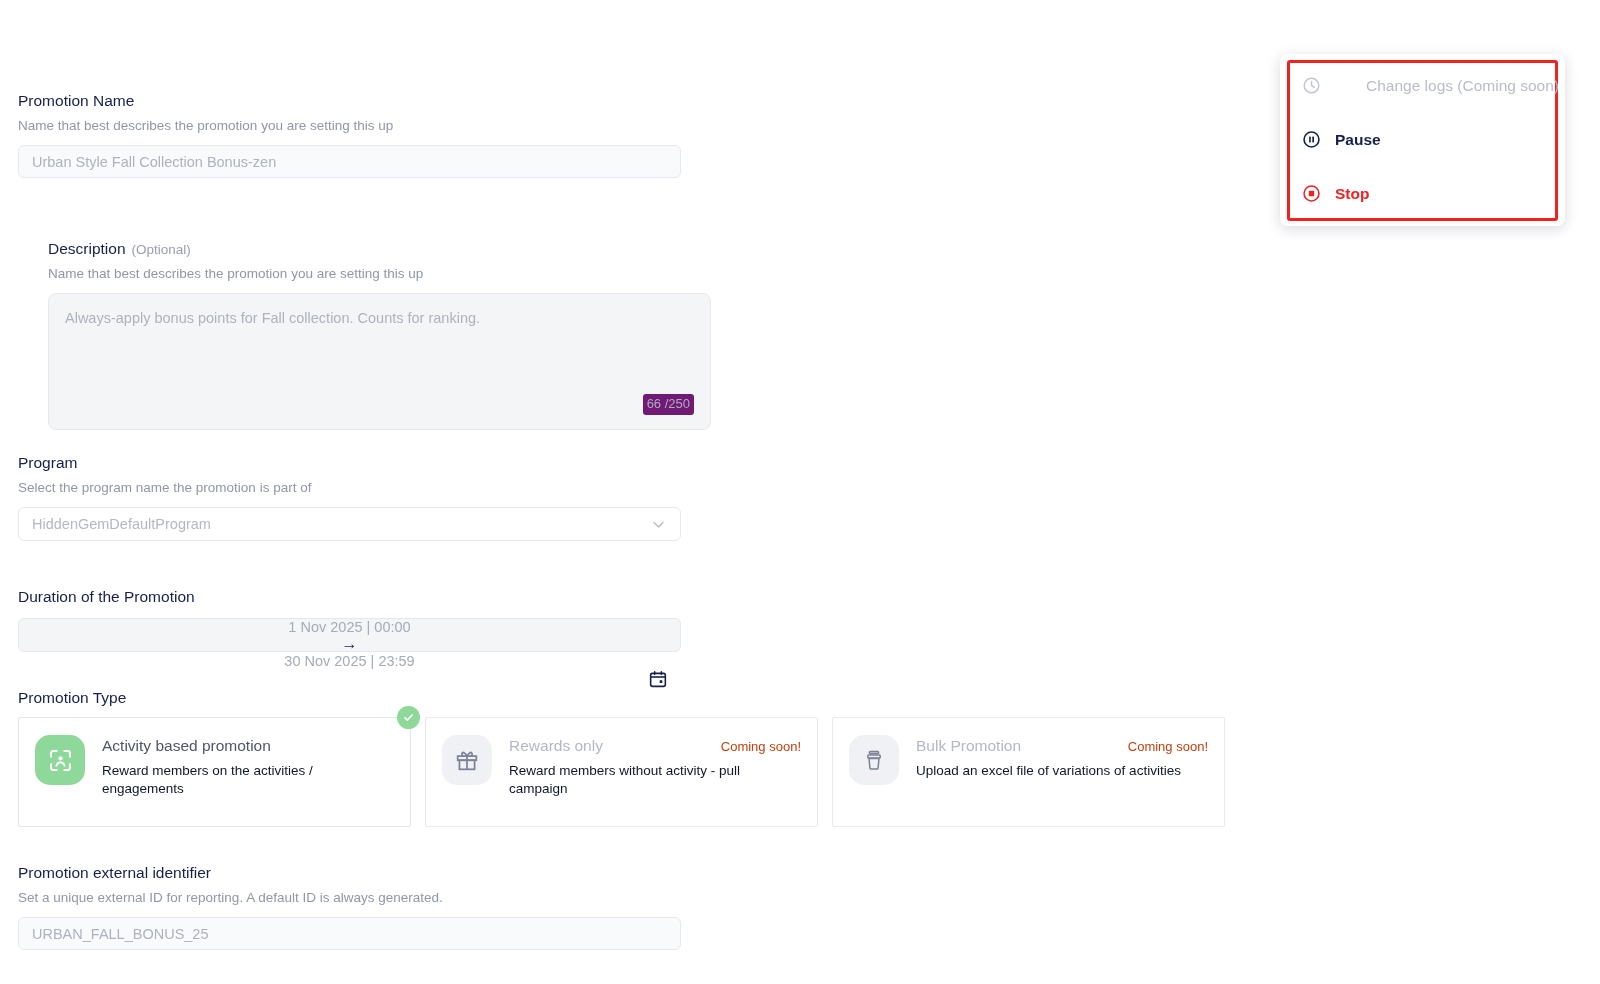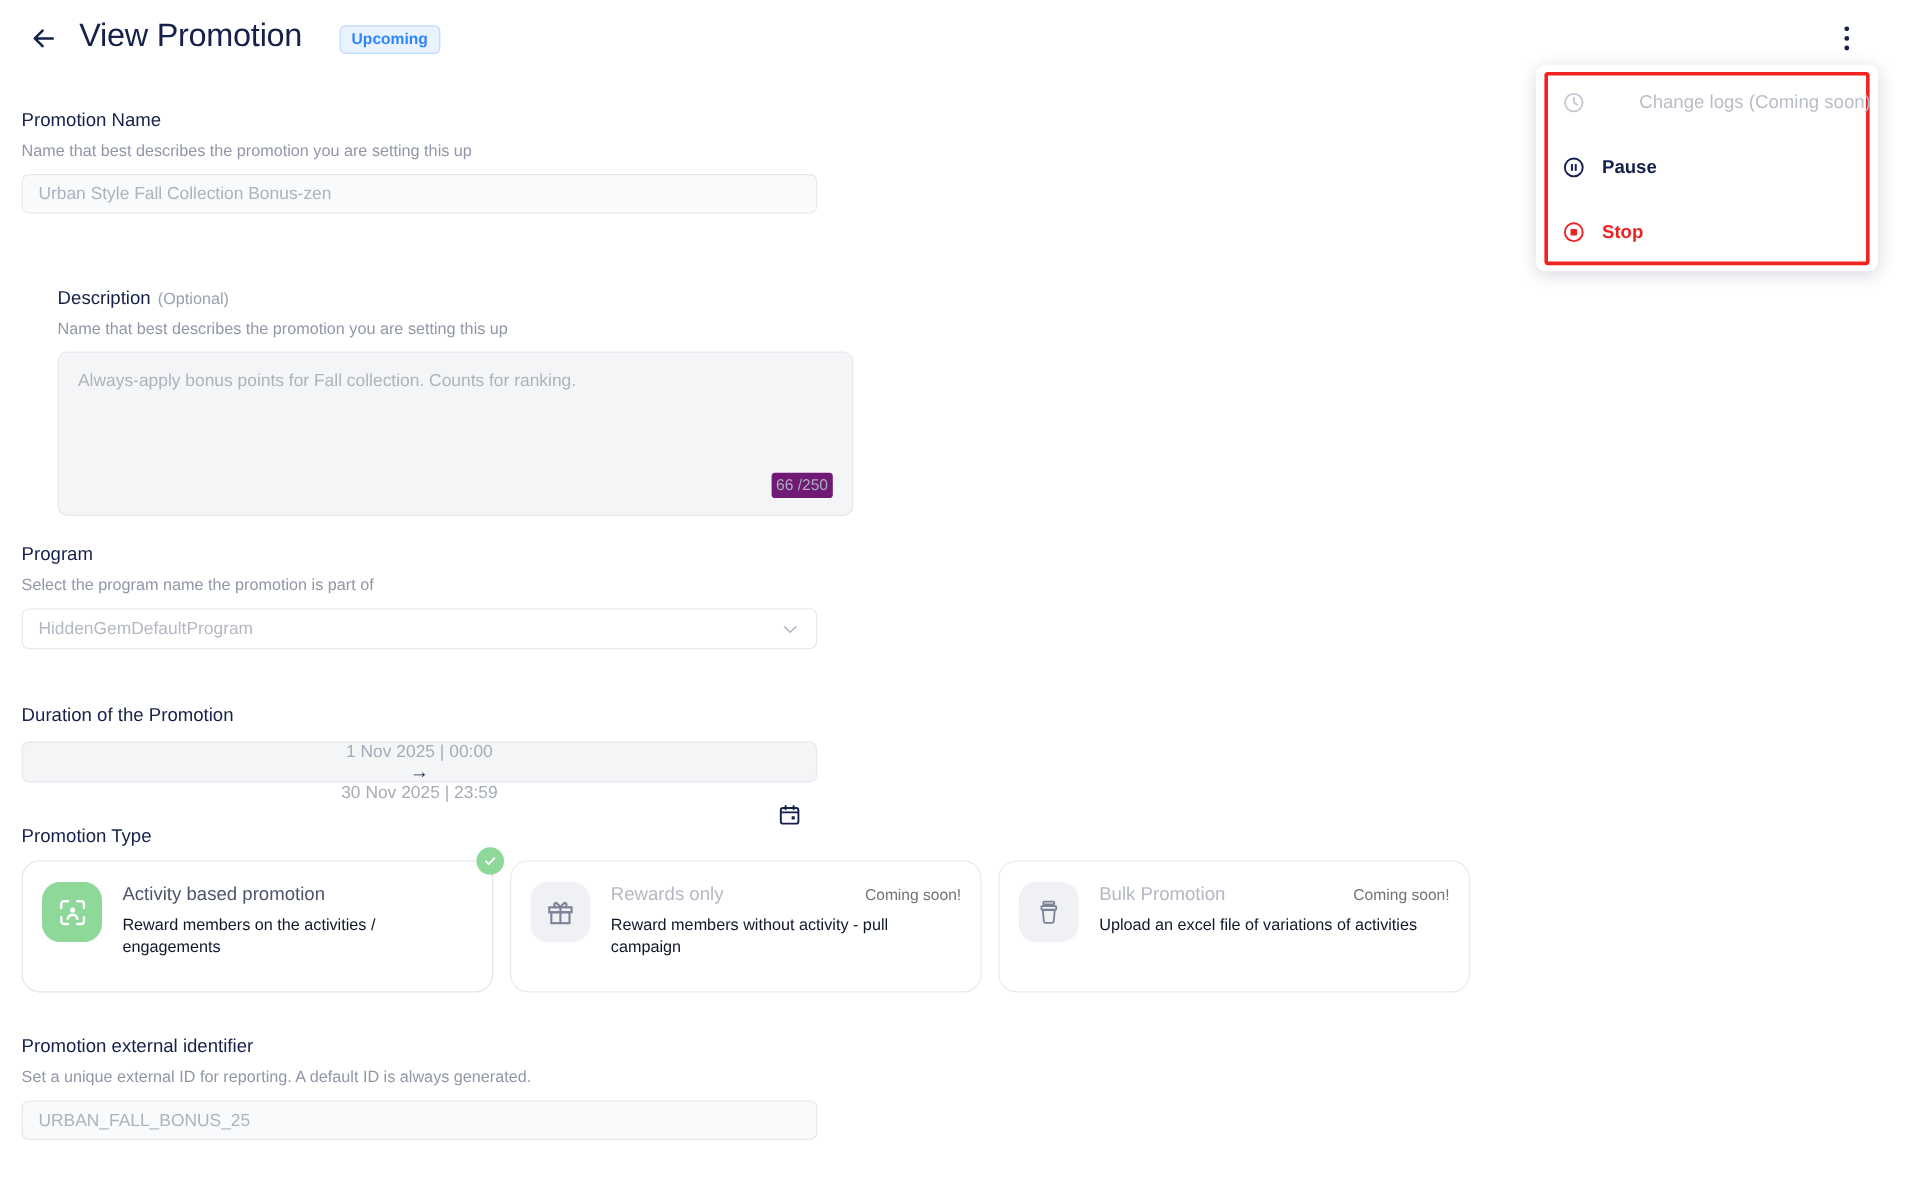--- a/index.html
+++ b/index.html
@@ -100,62 +100,48 @@
   }
   .date-from { width: 250px; text-align: center; }
   .date-arrow { width: 46px; text-align: center; color: #16204a; font-size: 16px; }
   .date-to { width: 260px; text-align: center; }
   .cal-ic { margin-left: auto; display: flex; align-items: center; }
 
   
   .cards { position: absolute; left: 18px; top: 653px; display: flex; gap: 14px; }
   .ptype-card {
     position: relative; width: 393px; height: 110px;
-    border: 1px solid #e8eaef; border-radius: 15px; background: #fff;
+    border: 1px solid #e8eaef; border-radius: 2px; background: #fff;
     display: flex; align-items: flex-start; padding: 17px 16px; gap: 17px;
     cursor: pointer;
   }
   .ptype-card.selected { border-color: #e2e5ec; }
   .card-ic {
     width: 50px; height: 50px; border-radius: 15px; flex: 0 0 50px;
     display: flex; align-items: center; justify-content: center;
   }
   .card-ic.green { background: #8ed89a; }
   .card-ic.grey { background: #f0f1f4; }
   .card-body { flex: 1; min-width: 0; padding-top: 2px; }
   .card-head { display: flex; align-items: baseline; justify-content: space-between; }
   .card-title { font-size: 15.5px; color: #4f566b; }
   .card-title.muted { color: #b4b8c4; }
-  .card-soon { font-size: 13px; color: #737373; white-space: nowrap; margin-left: 0; }
+  .card-soon { font-size: 13px; color: #c2410c; white-space: nowrap; margin-left: 0; }
   .card-desc { font-size: 13.5px; color: #0f172a; margin-top: 7px; line-height: 1.35; }
   .check-badge {
     position: absolute; right: -10px; top: -12px;
     width: 23px; height: 23px; border-radius: 50%;
     background: #8ed89a; display: flex; align-items: center; justify-content: center;
   }
 </style>
 </head>
 <body>
 
 <div class="page">
 
-  <div class="header">
-    <div class="back-btn">
-      <svg width="24" height="24" viewBox="0 0 24 24" fill="none">
-        <path d="M20 12H5M5 12l6.5-6.5M5 12l6.5 6.5" stroke="#16204a" stroke-width="2.1" stroke-linecap="round" stroke-linejoin="round"></path>
-      </svg>
-    </div>
-    <div class="page-title">View Promotion</div>
-    <div class="status-badge">Upcoming</div>
-    <div class="kebab-btn">
-      <span></span>
-      <span></span>
-      <span></span>
-    </div>
-  </div>
 
   <div class="menu-popup">
     <div class="menu-highlight"></div>
 
     <div class="menu-item mi-changelogs disabled">
       <svg class="menu-ic" viewBox="0 0 24 24" fill="none">
         <circle cx="12" cy="12" r="9.2" stroke="#c3c7d2" stroke-width="1.9"></circle>
         <path d="M12 6.8V12l3.6 2.2" stroke="#c3c7d2" stroke-width="1.9" stroke-linecap="round" stroke-linejoin="round"></path>
       </svg>
       <span>Change logs (Coming soon)</span>

